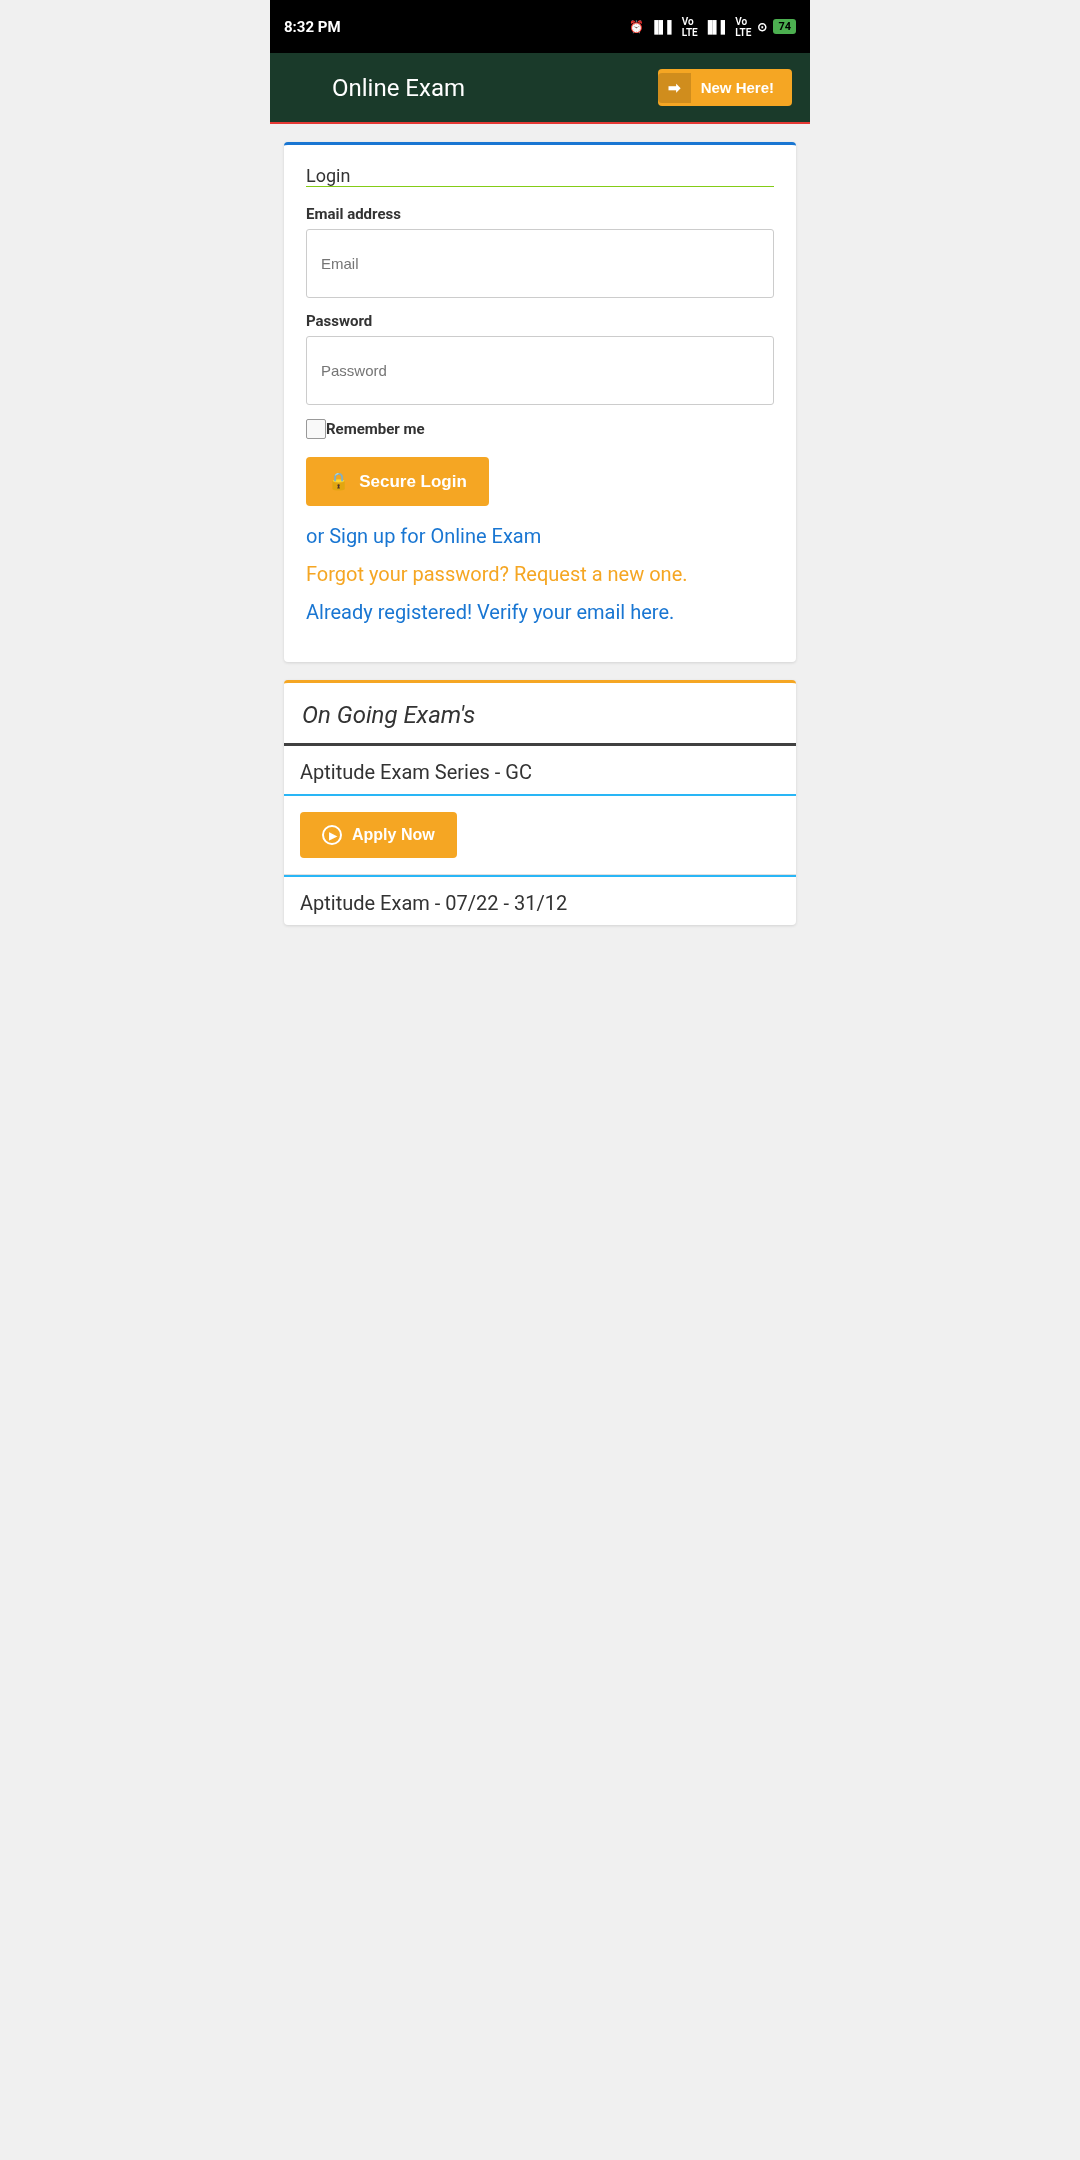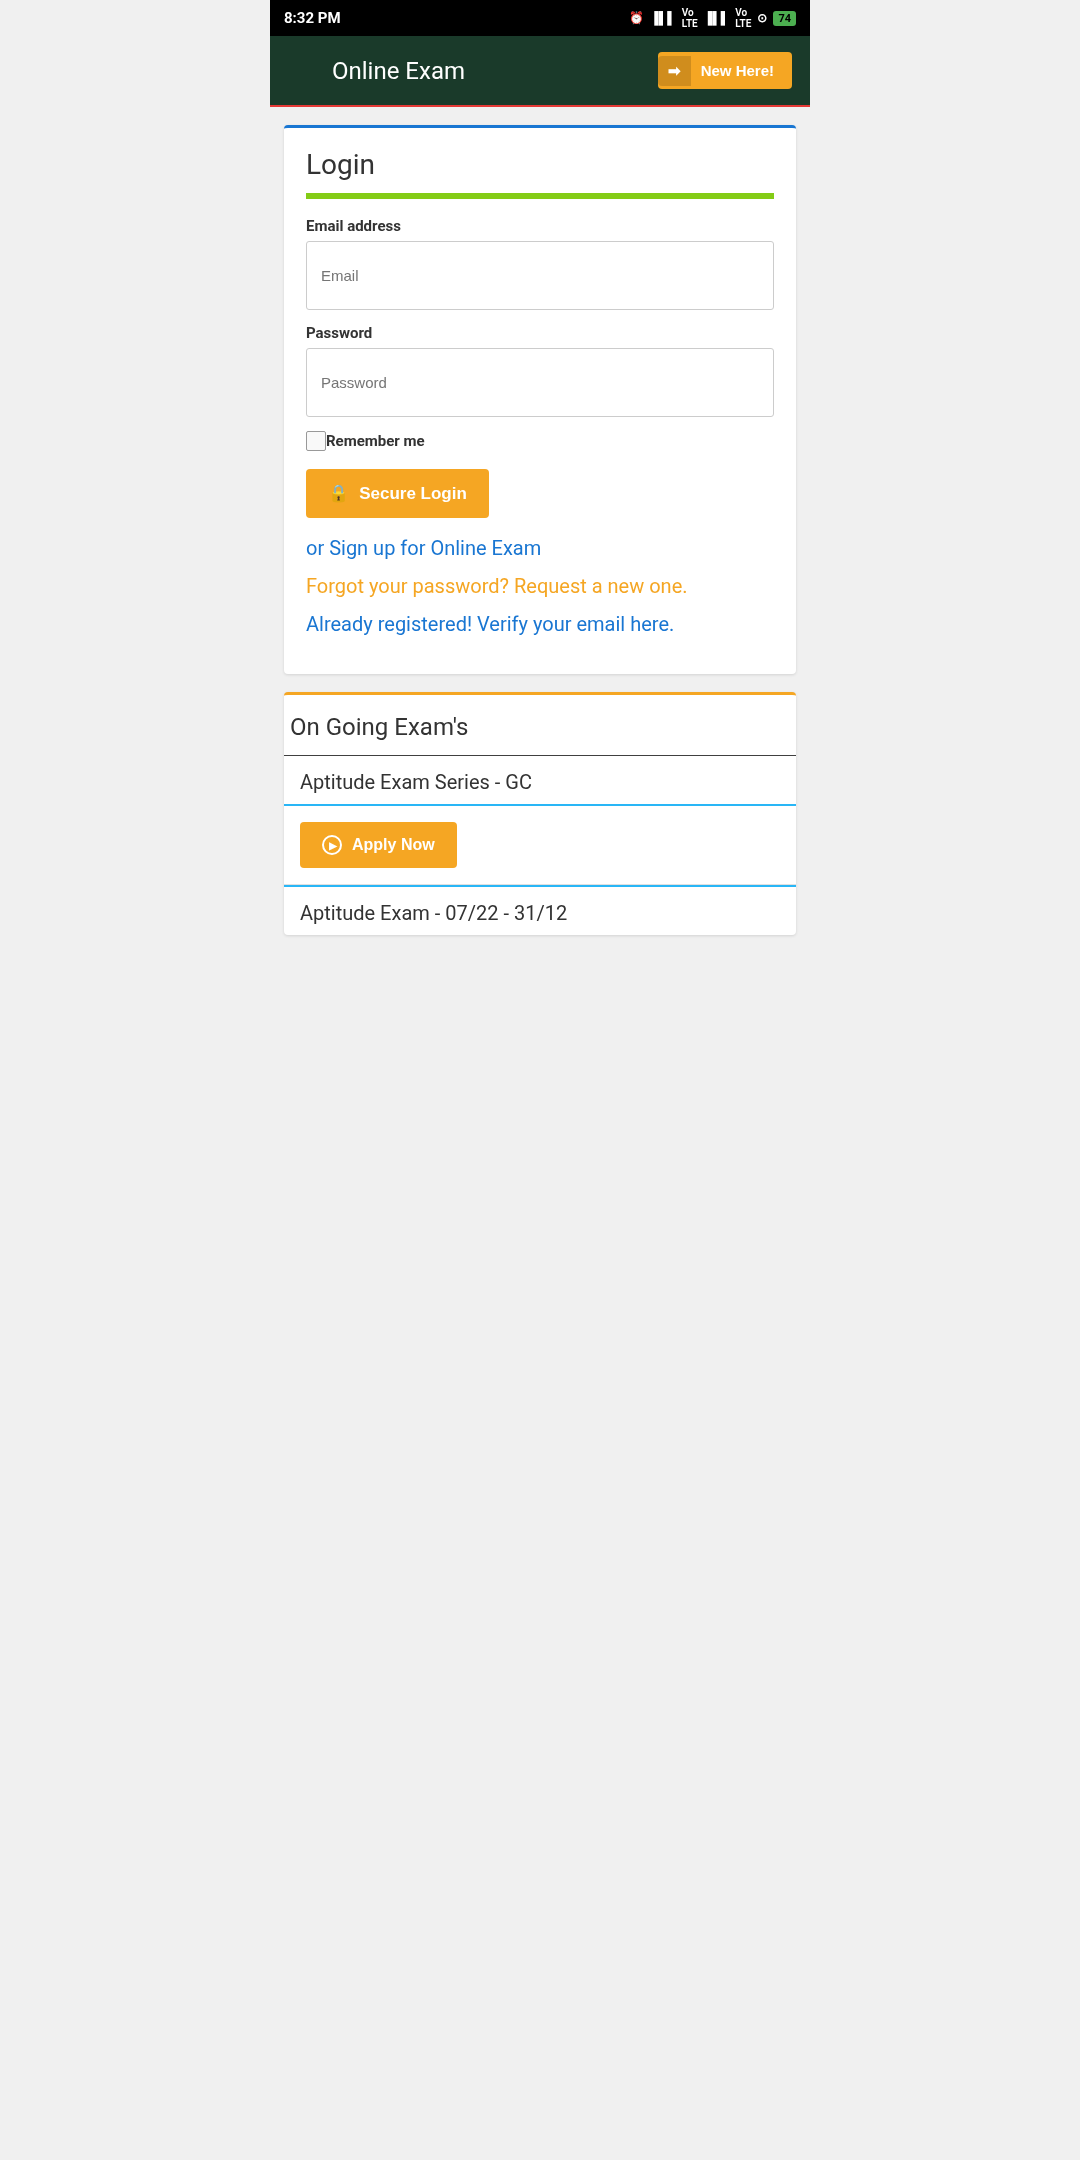--- a/index.html
+++ b/index.html
@@ -15,21 +15,21 @@
     
     .status-bar {
       background: #000;
       color: #fff;
       display: flex;
       justify-content: space-between;
       align-items: center;
       padding: 6px 14px;
       font-size: 13px;
       font-weight: 600;
-      height: 36px;
+      height: 53px;
     }
     .status-bar-left { font-size: 15px; font-weight: bold; }
     .status-bar-right {
       display: flex;
       align-items: center;
       gap: 6px;
       font-size: 12px;
     }
     .battery-icon {
       background: #4caf50;
@@ -82,26 +82,26 @@
     .card {
       background: #fff;
       margin: 18px 14px;
       border-radius: 4px;
       box-shadow: 0 1px 3px rgba(0,0,0,0.12);
       border-top: 3px solid #1976d2;
       padding: 20px 22px 24px;
     }
 
     .card-title {
-      font-size: 28px;
+      font-size: 18px;
       font-weight: 400;
       color: #333;
       margin-bottom: 18px;
-      padding-bottom: 12px;
-      border-bottom: 6px solid #84cc16;
+      padding-bottom: 0;
+      border-bottom: 1px solid #84cc16;
     }
 
     .form-label {
       font-size: 15px;
       font-weight: 700;
       color: #333;
       display: block;
       margin-bottom: 6px;
     }
 
@@ -172,22 +172,23 @@
       box-shadow: 0 1px 3px rgba(0,0,0,0.12);
       border-top: 3px solid #f5a623;
       padding: 0;
       overflow: hidden;
     }
 
     .section-title {
       font-size: 24px;
       font-weight: 400;
       color: #333;
-      padding: 18px 6px 14px;
-      border-bottom: 1px solid #404040;
+      padding: 18px 18px 14px;
+      border-bottom: 3px solid #404040;
+      font-style: italic;
     }
 
     .exam-card {
       border-bottom: 1px solid #e0e0e0;
       padding: 0;
     }
 
     .exam-card-title {
       font-size: 20px;
       font-weight: 400;

